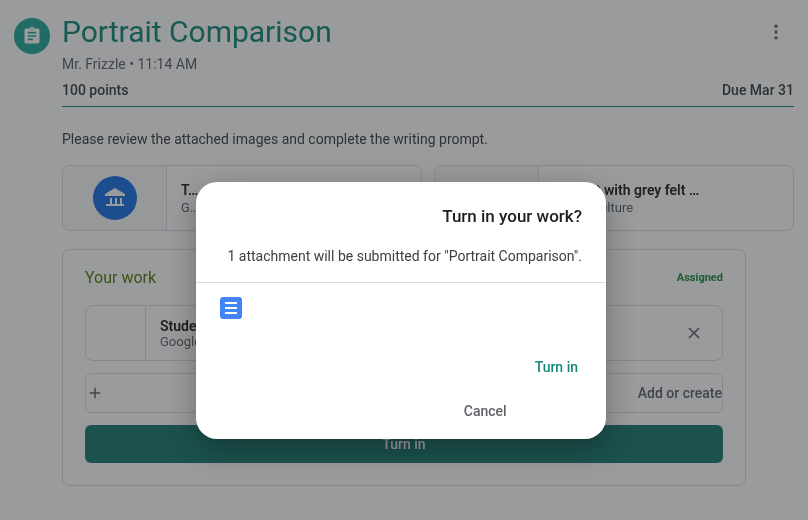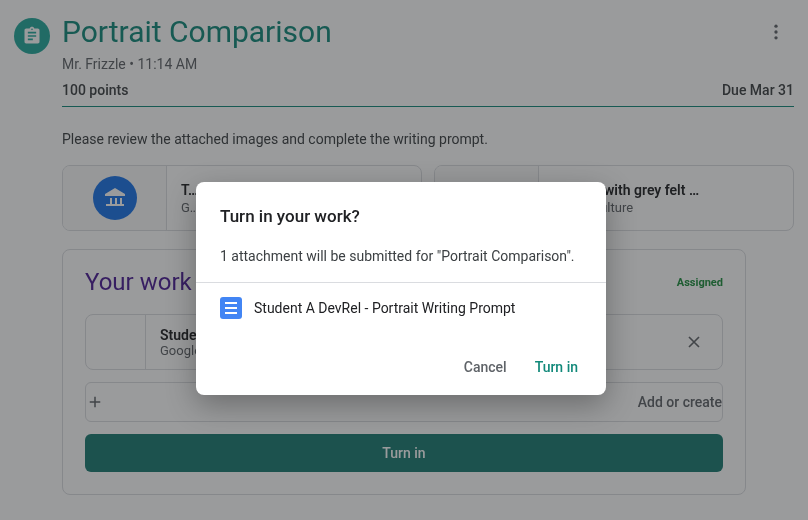--- a/index.html
+++ b/index.html
@@ -130,23 +130,23 @@
     border: 1px solid var(--border);
     border-radius: 8px;
     padding: 18px 22px 22px 22px;
   }
   .work-header {
     display: flex;
     justify-content: space-between;
     align-items: center;
   }
   .work-title {
-    font-size: 24px;
+    font-size: 16px;
     font-weight: 400;
-    color: #4c1d95;
+    color: #4d7c0f;
   }
   .assigned-badge {
     font-size: 11px;
     color: var(--assigned);
     font-weight: 700;
   }
   .work-item {
     margin-top: 18px;
     border: 1px solid var(--border);
     border-radius: 8px;
@@ -209,23 +209,24 @@
     position: absolute;
     inset: 0;
     background: rgba(32,33,36,0.45);
   }
   .dialog {
     position: absolute;
     left: 196px;
     top: 182px;
     width: 410px;
     background: #fff;
-    border-radius: 8px;
+    border-radius: 21px;
     box-shadow: 0 10px 30px rgba(0,0,0,0.3);
     padding: 24px 24px 14px 24px;
+    text-align: right;
   }
   .dialog-title {
     font-size: 17px;
     font-weight: 500;
     color: #202124;
   }
   .dialog-body {
     font-size: 14px;
     color: var(--text-dark);
     margin-top: 22px;
@@ -263,21 +264,21 @@
     justify-content: flex-end;
     gap: 20px;
     margin-top: 28px;
   }
   .dlg-btn {
     font-size: 14px;
     font-weight: 500;
     cursor: pointer;
     padding: 6px 4px;
   }
-  .dlg-cancel { color: var(--text-grey); }
+  .dlg-cancel { color: var(--text-grey); margin-top: 44px; }
   .dlg-turnin { color: var(--teal); }
 </style>
 </head>
 <body>
 
 <div class="page">
   <div class="header">
     <div class="assignment-icon">
       <svg viewBox="0 0 24 24">
           <path d="M19 3h-4.18C14.4 1.84 13.3 1 12 1s-2.4.84-2.82 2H5c-1.1 0-2 .9-2 2v14c0 1.1.9 2 2 2h14c1.1 0 2-.9 2-2V5c0-1.1-.9-2-2-2zm-7 0c.55 0 1 .45 1 1s-.45 1-1 1-1-.45-1-1 .45-1 1-1zM7 7h10v2H7V7zm10 6H7v-2h10v2zm-4 4H7v-2h6v2z"></path>
@@ -364,19 +365,18 @@
 </div>
 
 <div class="scrim"></div>
 
 <div class="dialog">
   <div class="dialog-title">Turn in your work?</div>
   <div class="dialog-body">1 attachment will be submitted for "Portrait Comparison".</div>
   <div class="dialog-sep"></div>
   <div class="dialog-attach">
     <div class="docs-icon"></div>
-    <div class="dialog-attach-name">Student A DevRel - Portrait Writing Prompt</div>
   </div>
   <div class="dialog-actions">
     <div class="dlg-btn dlg-cancel">Cancel</div>
     <div class="dlg-btn dlg-turnin">Turn in</div>
   </div>
 </div>
 
 </body></html>

